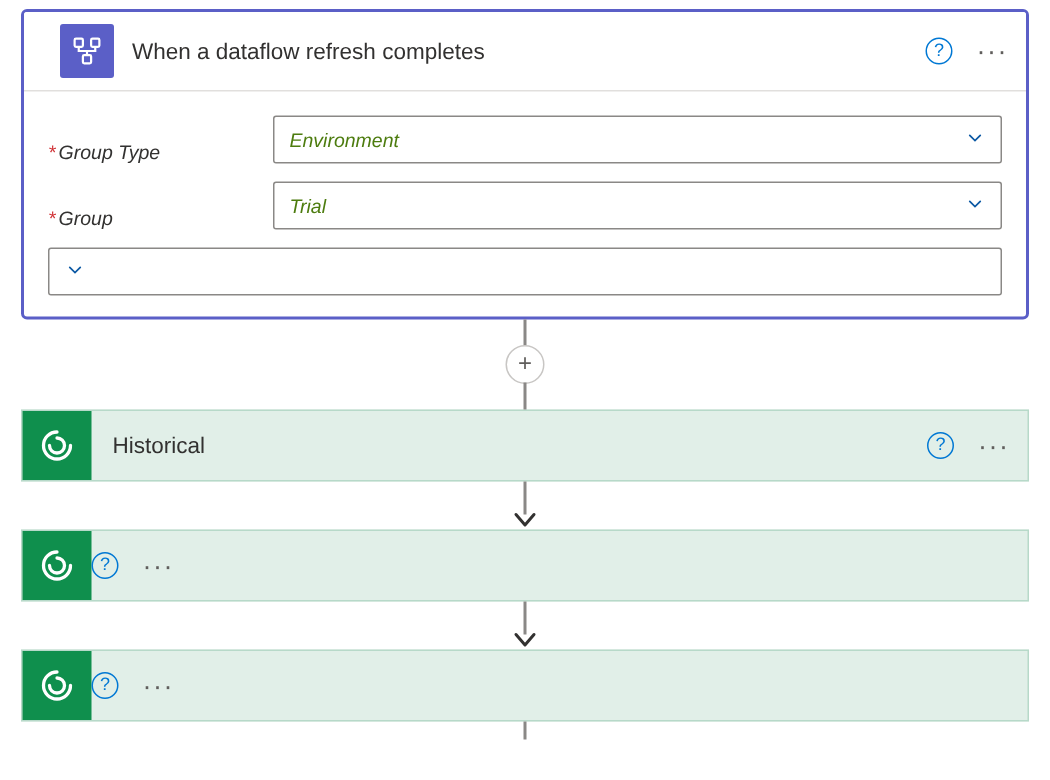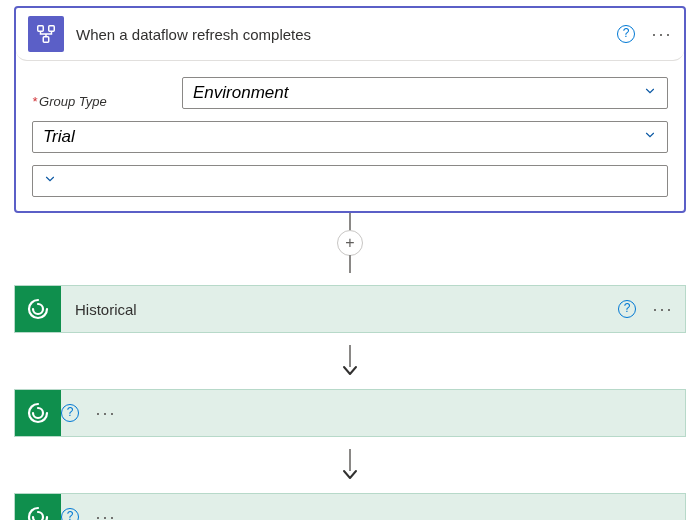--- a/index.html
+++ b/index.html
@@ -21,24 +21,23 @@
   .trigger-card {
     border: 2px solid #5b5fc7;
     border-radius: 4px;
     overflow: hidden;
     background: #fff;
     margin: 0 4px;
   }
   .trigger-header {
     display: flex;
     align-items: center;
-    padding: 8px 10px 8px 12px;
+    padding: 8px 10px 8px 24px;
     background: #fff;
     border-bottom: 1px solid #e1dfdd;
-    border-radius: 11px;
   }
   .trigger-icon {
     width: 36px;
     height: 36px;
     background: #5b5fc7;
     border-radius: 2px;
     display: flex;
     align-items: center;
     justify-content: center;
     flex: 0 0 36px;
@@ -87,22 +86,22 @@
   .field-label .req { color: #d13438; margin-right: 2px; }
   .field-select {
     flex: 1 1 auto;
     height: 32px;
     border: 1px solid #8a8886;
     border-radius: 2px;
     padding: 0 10px;
     display: flex;
     align-items: center;
     justify-content: space-between;
-    font-size: 17px;
-    color: #000000;
+    font-size: 13px;
+    color: #4d7c0f;
     cursor: pointer;
     background: #fff;
   }
   .chev {
     color: #0c59a4;
   }
 
   
   .connector {
     display: flex;
@@ -129,21 +128,21 @@
     margin: -1px 0;
   }
 
   
   .action-card {
     display: flex;
     align-items: center;
     border: 1px solid #b7d9c9;
     background: #e1efe8;
     height: 48px;
-    margin: 12px 4px;
+    margin: 0 4px;
     padding-right: 10px;
   }
   .action-icon {
     width: 46px;
     height: 46px;
     background: #0f8f4d;
     display: flex;
     align-items: center;
     justify-content: center;
     flex: 0 0 46px;
@@ -184,20 +183,23 @@
           <span>Environment</span>
           <span class="chev">
             <svg width="14" height="14" viewBox="0 0 24 24">
                 <path d="M6 9l6 6 6-6" stroke="#0c59a4" stroke-width="2" fill="none" stroke-linecap="round"></path>
               </svg>
           </span>
         </div>
       </div>
 
       <div class="field-row">
+        <div class="field-label">
+          <span class="req">*</span><span>Group</span>
+        </div>
         <div class="field-select">
           <span>Trial</span>
           <span class="chev">
             <svg width="14" height="14" viewBox="0 0 24 24">
                 <path d="M6 9l6 6 6-6" stroke="#0c59a4" stroke-width="2" fill="none" stroke-linecap="round"></path>
               </svg>
           </span>
         </div>
       </div>
 

